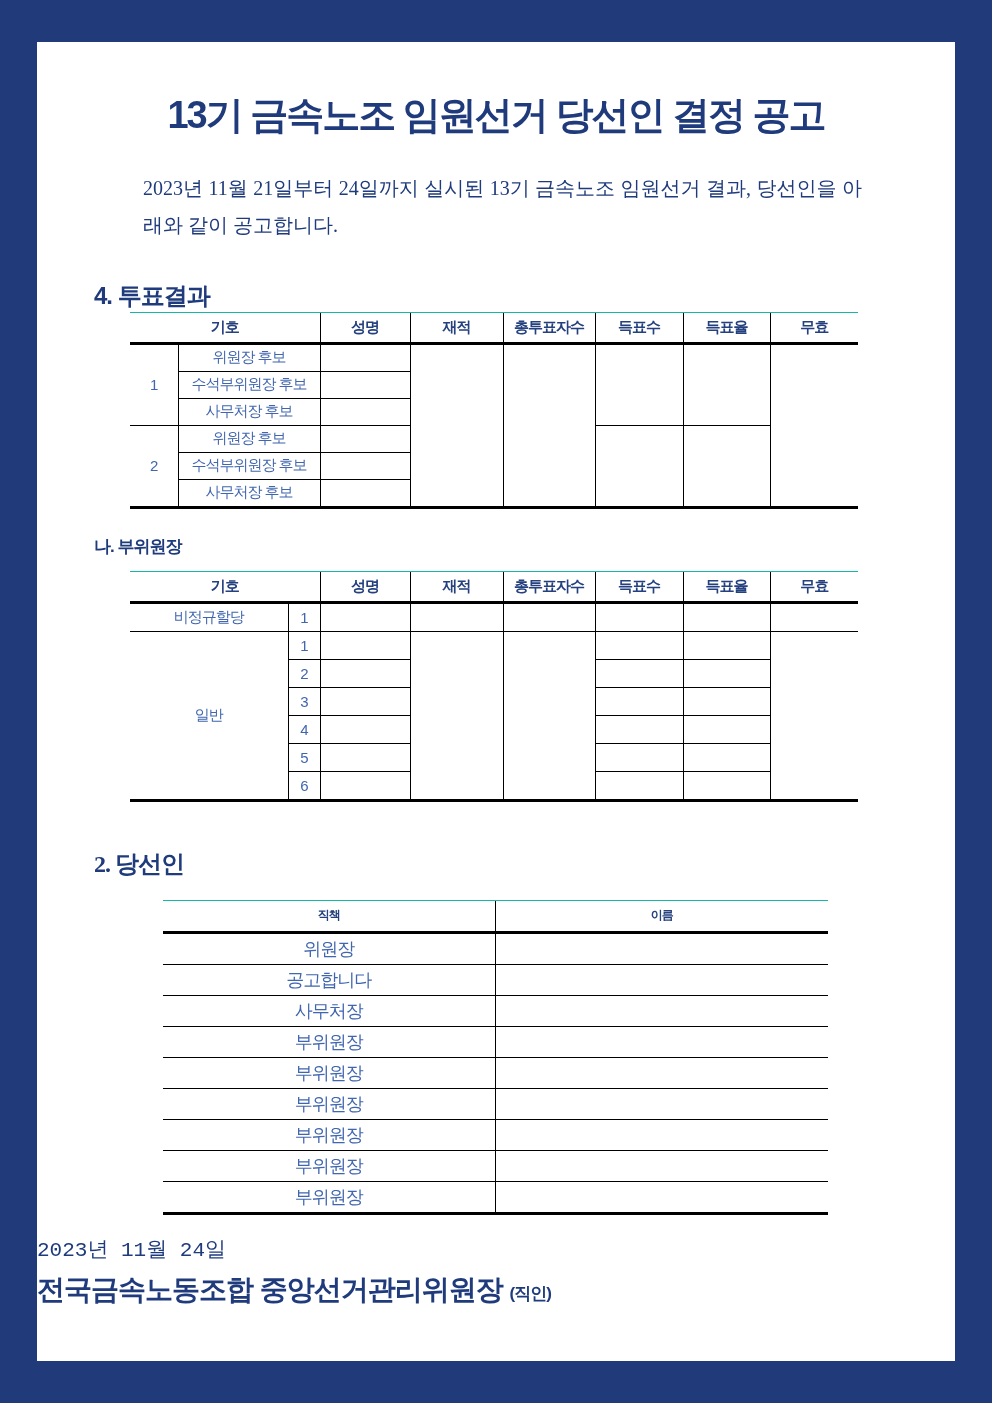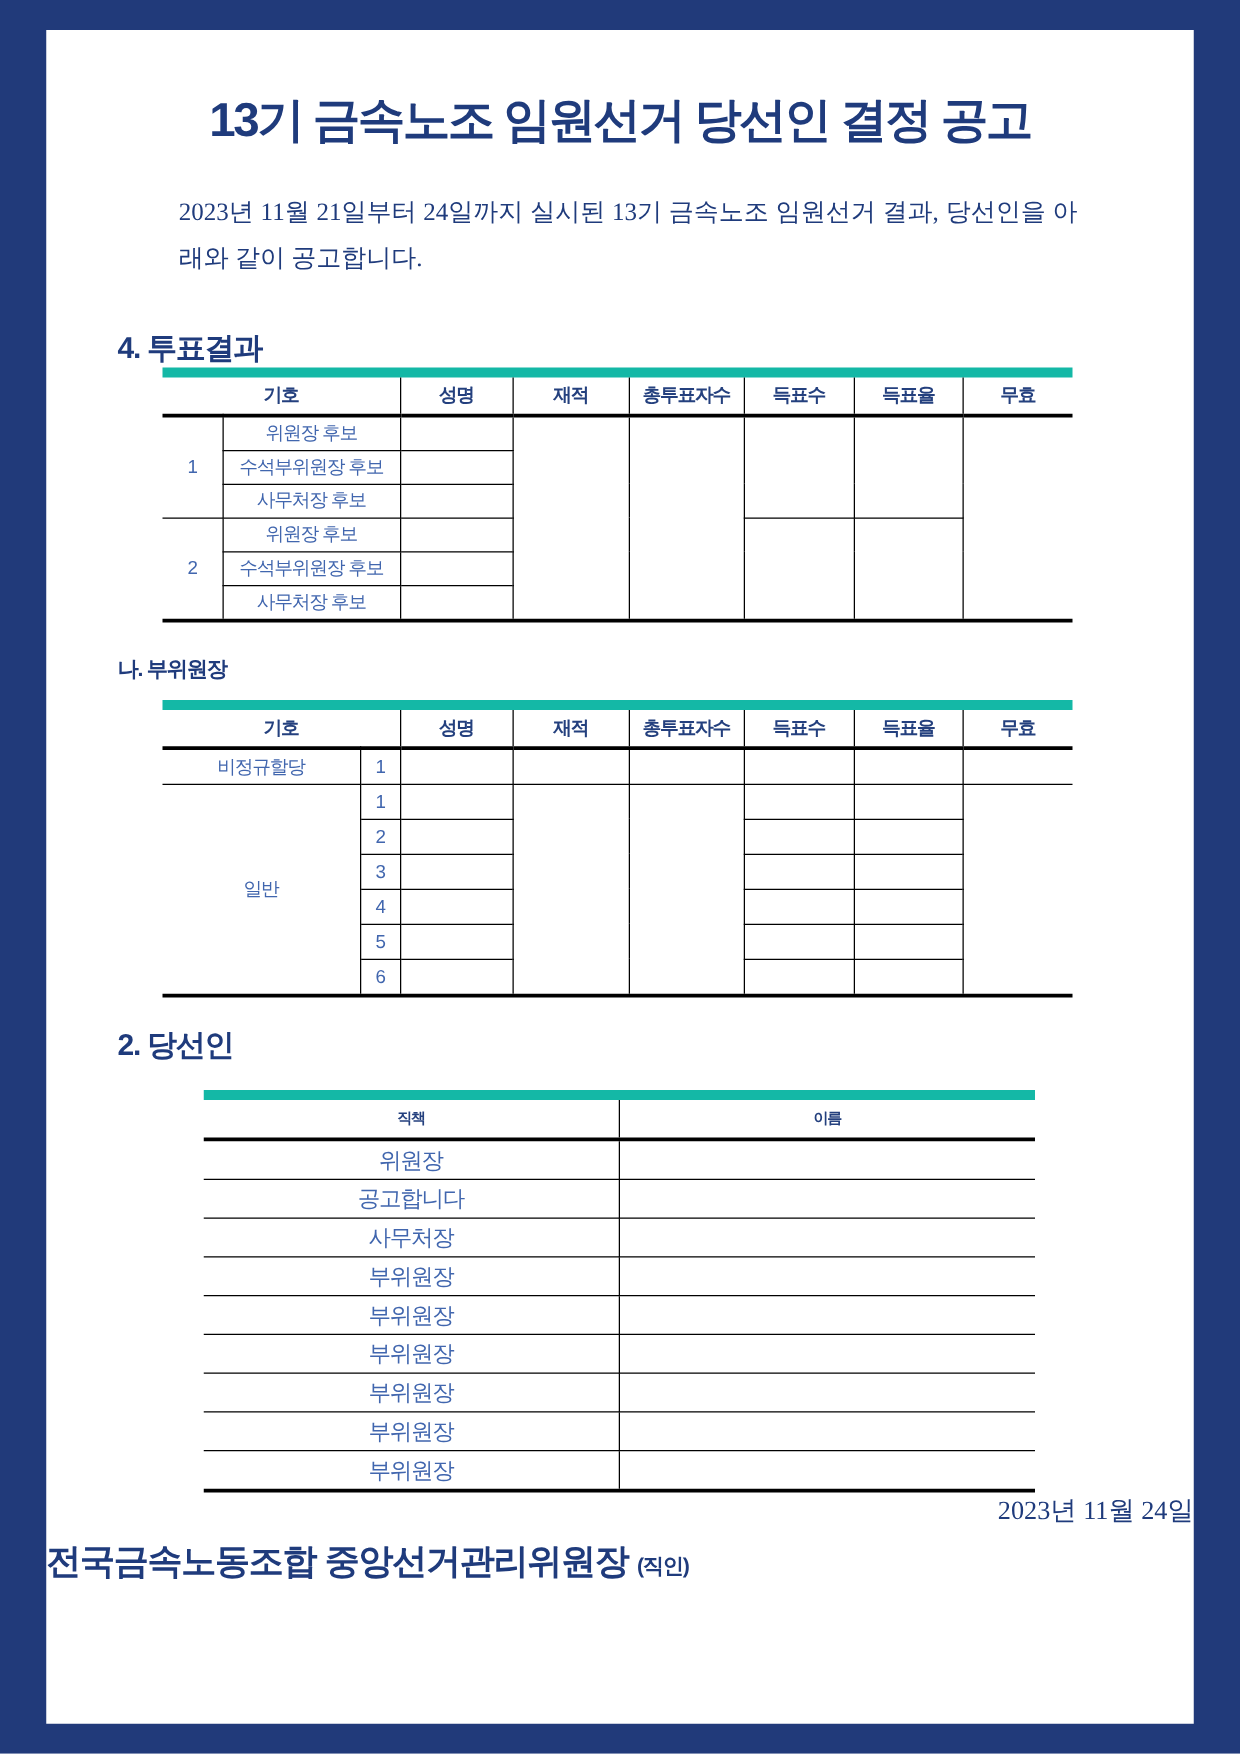--- a/index.html
+++ b/index.html
@@ -1,18 +1,18 @@
 <!DOCTYPE html>
 <html><head>
 <meta charset="utf-8">
 <style>
   html,body { margin:0; padding:0; background:#ffffff; }
   .page {
     position:relative; width:992px; height:1403px;
-    background:#213a7a; box-sizing:border-box; padding:24px 37px;
+    background:#213a7a; box-sizing:border-box; padding:42px 37px;
   }
   .sheet {
     background:#ffffff; width:100%; height:100%;
     box-sizing:border-box; overflow:hidden;
   }
   h1.title {
     margin:52px 10px 0; text-align:center; color:#1f3b7c;
     font-family:"Liberation Sans",sans-serif; font-weight:bold;
     font-size:38px; letter-spacing:-2px; line-height:1.15;
   }
@@ -24,21 +24,21 @@
     margin:36px 0 0 57px; color:#1f3b7c;
     font-family:"Liberation Sans",sans-serif; font-weight:bold;
     font-size:24px; letter-spacing:-1px;
   }
   h3.sub {
     margin:26px 0 13px 57px; color:#1f3b7c;
     font-family:"Liberation Sans",sans-serif; font-weight:bold;
     font-size:17px; letter-spacing:-1px;
   }
   .tblwrap {
-    border-top:8px solid #14b8a6; border-bottom:3px solid #000;
+    border-top:1px solid #14b8a6; border-bottom:3px solid #000;
     width:728px; margin-left:93px;
   }
   .tblwrap.winners { width:665px; margin-left:126px; margin-top:20px; }
   table {
     border-collapse:collapse; border:hidden;
     width:100%; table-layout:fixed;
     font-family:"Liberation Sans",sans-serif;
   }
   th, td {
     border:1px solid #000; text-align:center; vertical-align:middle;
@@ -46,22 +46,22 @@
   }
   thead th {
     border-bottom:3px solid #000; color:#24407e;
     font-size:15px; font-weight:bold; height:29px; letter-spacing:-1px;
   }
   table.vote td { height:26px; font-size:15px; color:#4166ae; letter-spacing:-1px; }
   table.vote2 td { height:27px; }
   table.winners-t thead th { font-size:12px; height:30px; }
   table.winners-t td { height:30px; font-size:18px; color:#4166ae; letter-spacing:-1px; }
   .date-line {
-    text-align:right; color:#1f3b7c;
-    font-family:Liberation Serif, serif; font-size:21px;
+    margin-top:20px; text-align:left; color:#1f3b7c;
+    font-family:Liberation Mono, monospace; font-size:21px;
   }
   .sig-line {
     margin-top:8px; text-align:left; color:#1f3b7c;
     font-family:"Liberation Sans",sans-serif; font-weight:bold;
     font-size:28px; letter-spacing:-1px;
   }
   .sig-line .seal { font-size:17px; }
 </style>
 </head>
 <body>
@@ -210,21 +210,21 @@
           <tr>
             <td>6</td>
             <td></td>
             <td></td>
             <td></td>
           </tr>
         </tbody>
       </table>
     </div>
 
-    <h2 class="sec" style="margin-top:22px;">2. 당선인</h2>
+    <h2 class="sec" style="margin-top:46px;font-family:Liberation Serif, serif;">2. 당선인</h2>
 
     <div class="tblwrap winners">
       <table class="winners-t">
         <colgroup>
           <col style="width:332px">
             <col style="width:333px">
         </colgroup>
         <thead>
           <tr>
             <th>직책</th>

